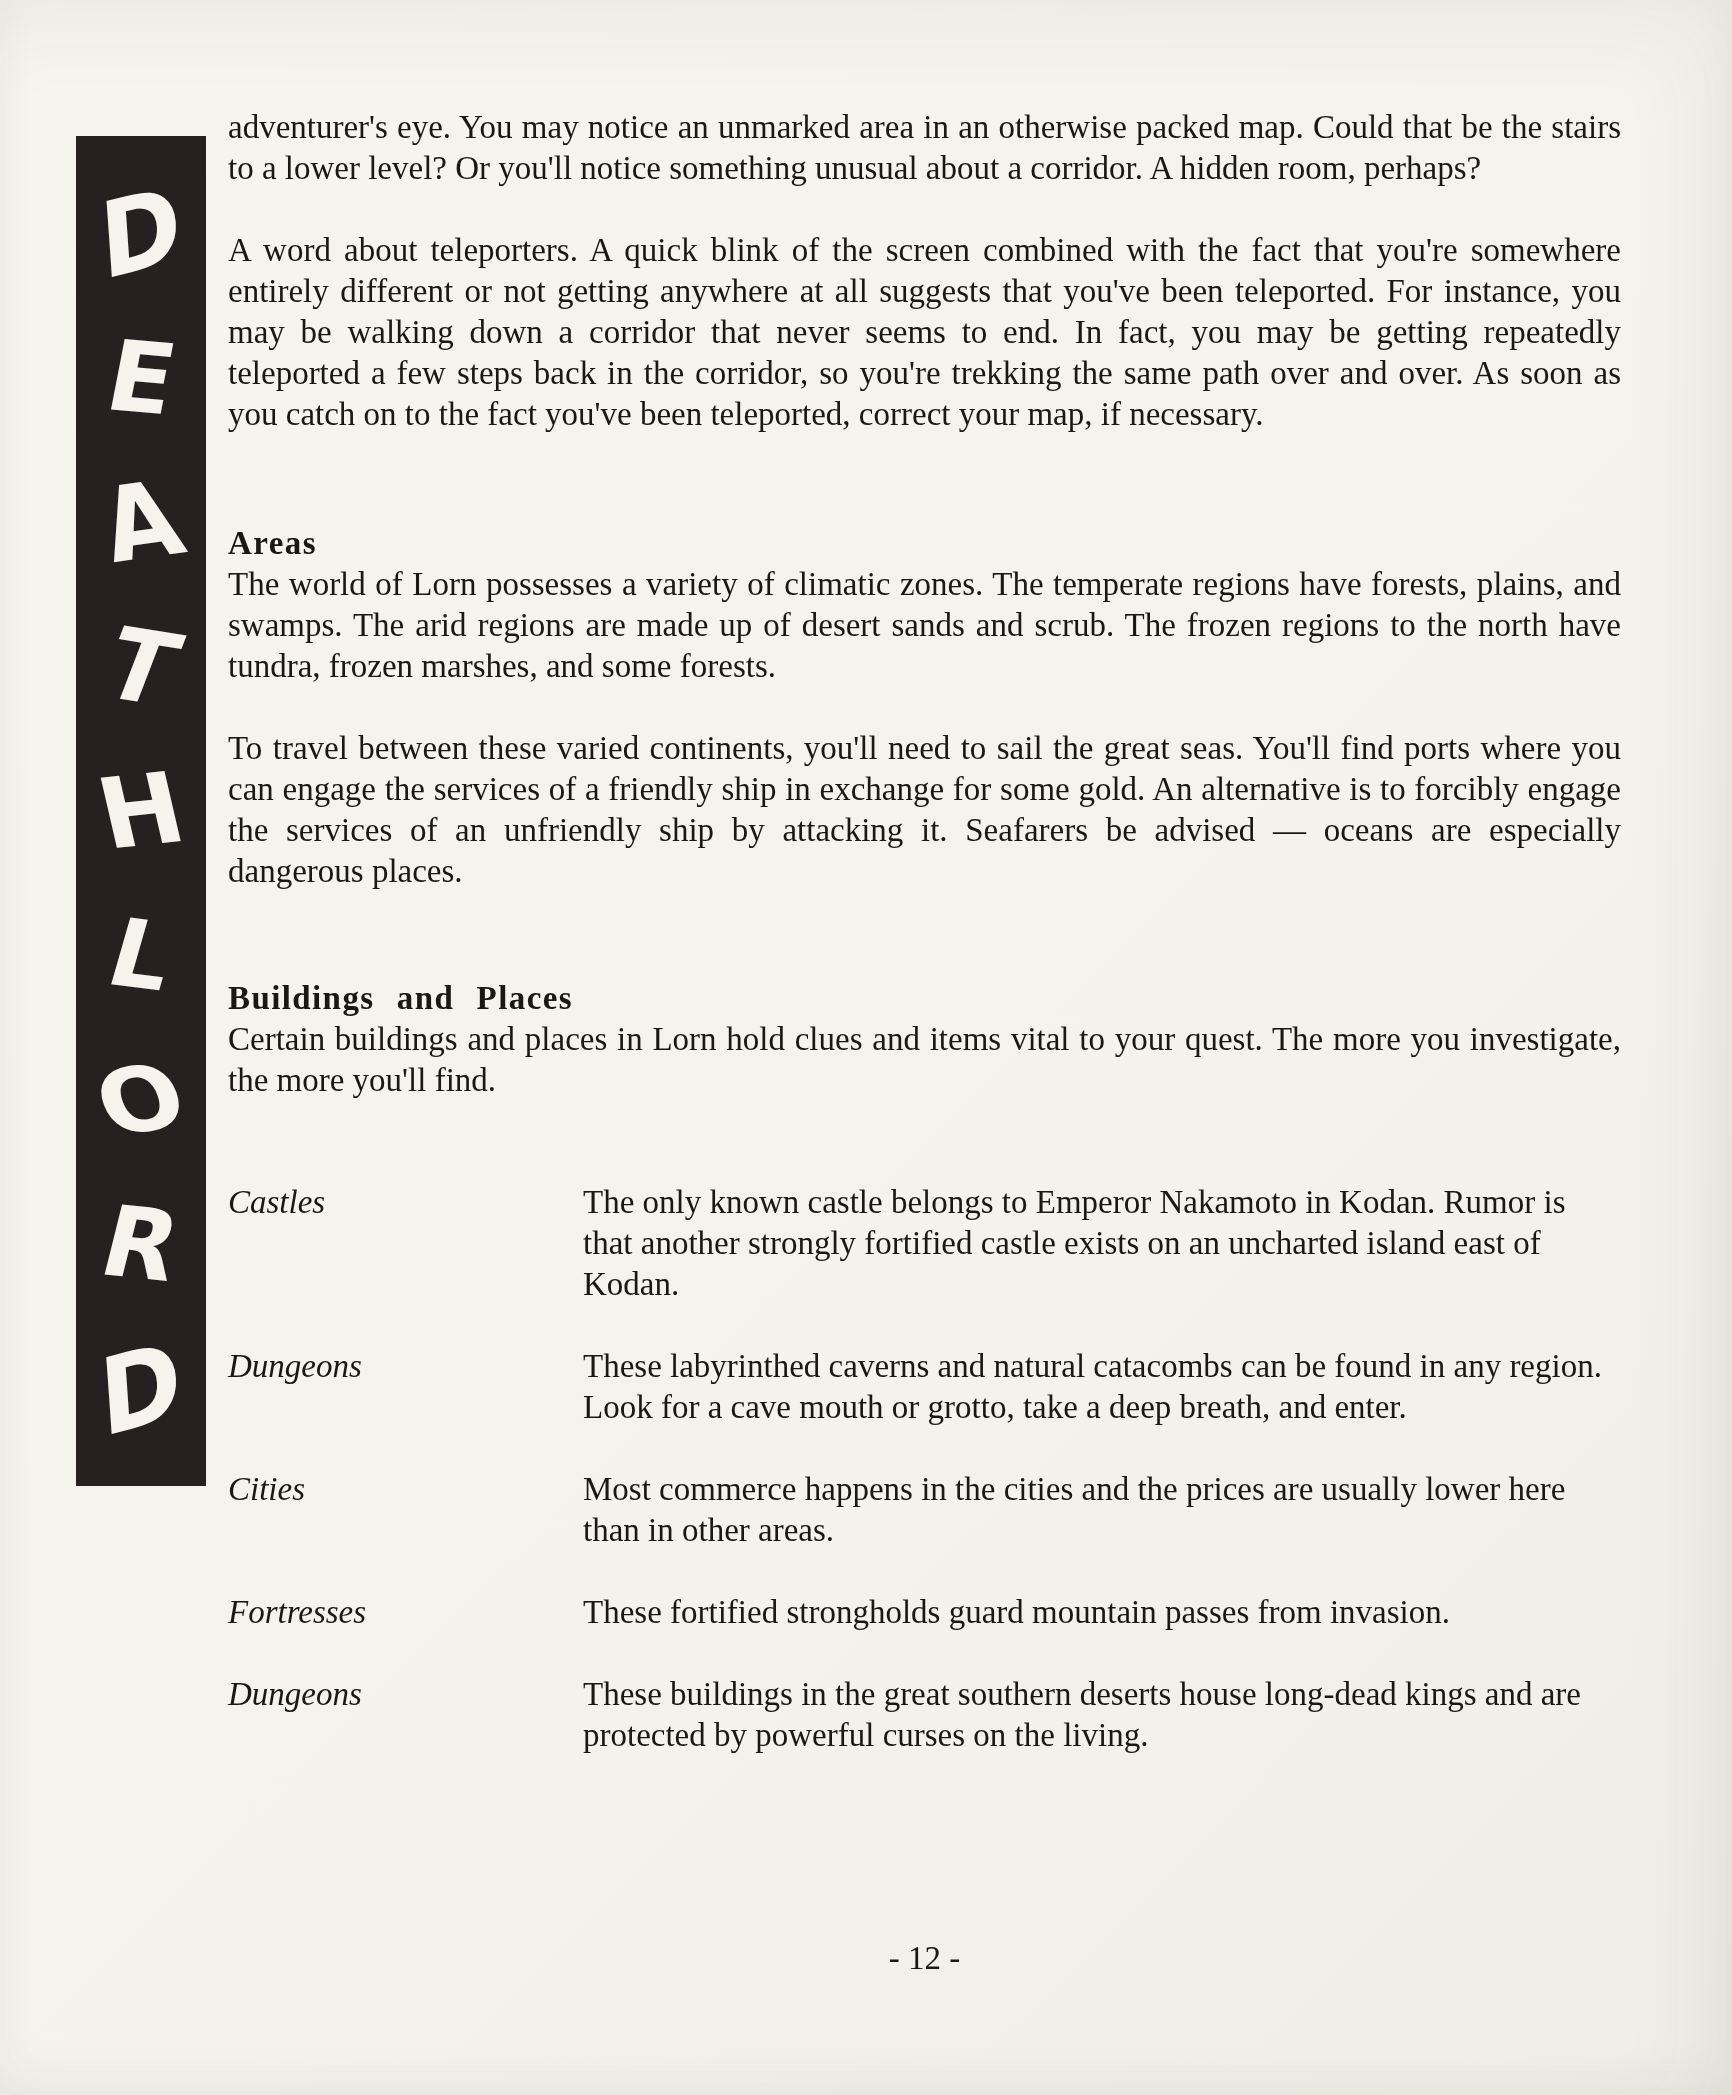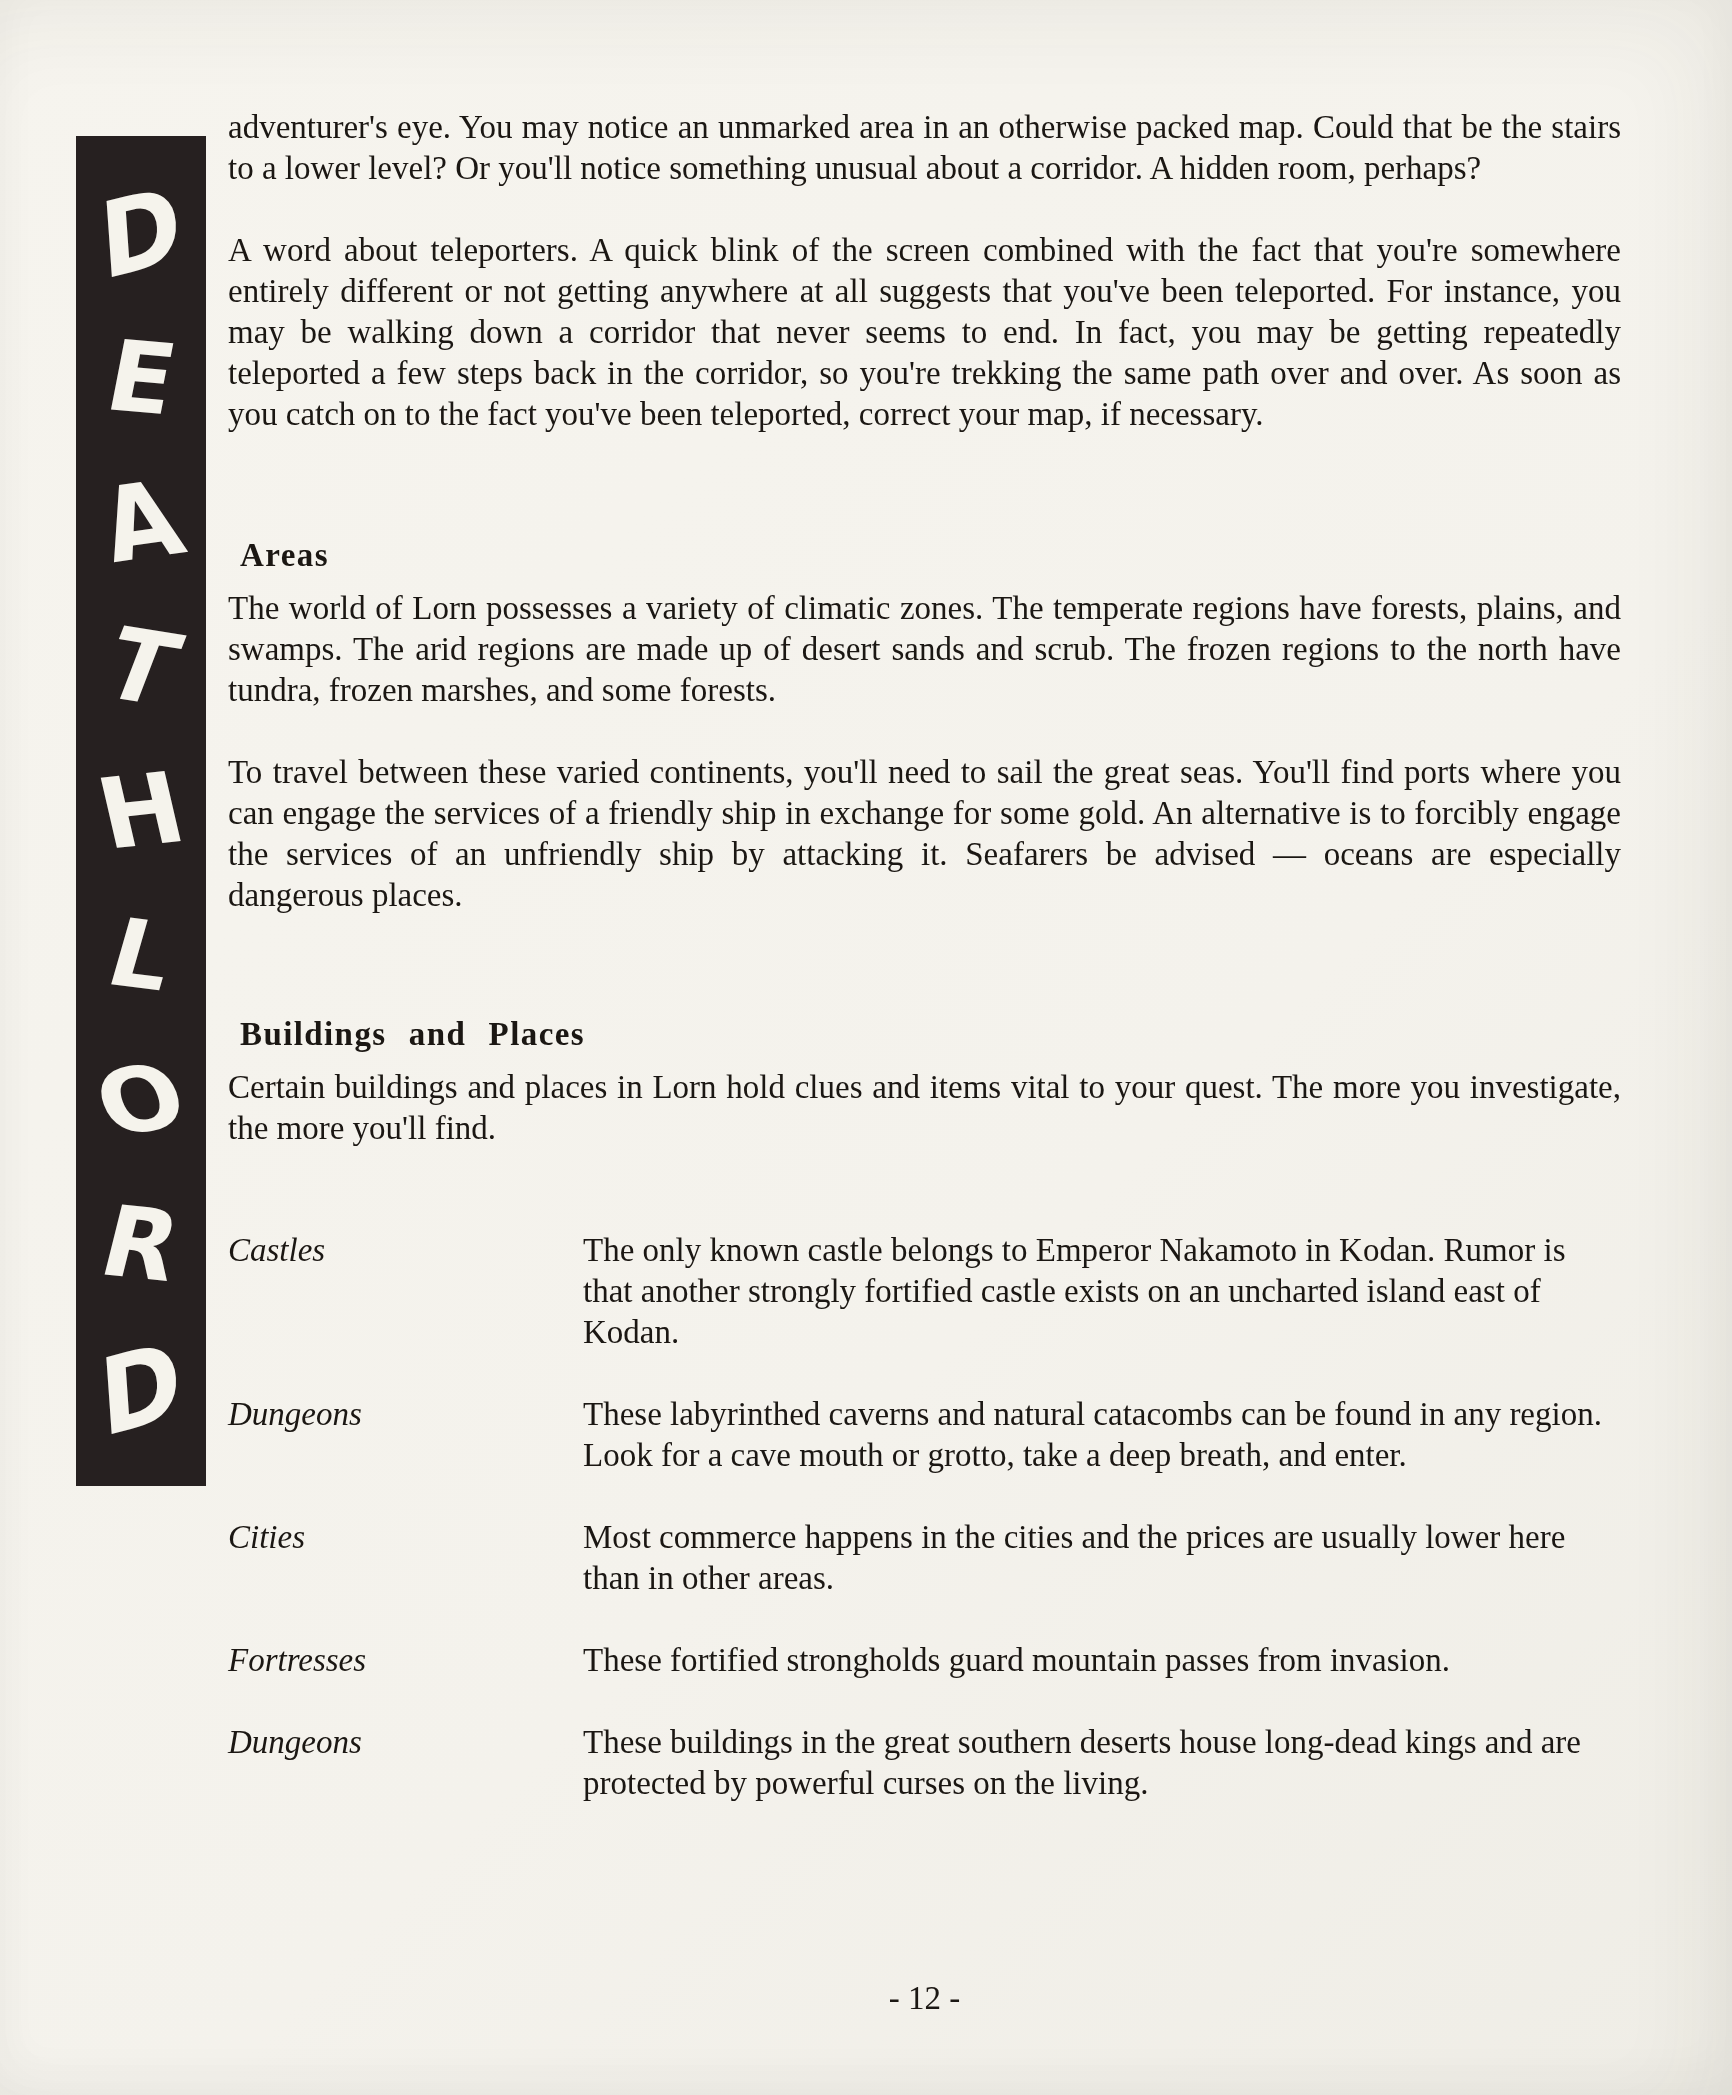--- a/index.html
+++ b/index.html
@@ -52,21 +52,21 @@
     font-size:33px;
     line-height:41px;
   }
   .para{
     text-align:justify;
     margin:0 0 41px 0;
   }
   .heading{
     font-weight:bold;
     letter-spacing:1.4px;
-    margin:12px;
+    margin:0;
   }
   .heading.spaced{word-spacing:12.7px;}
   .section-gap{height:47px;}
   .intro-gap{height:45px;}
 
   
   .deflist{margin-top:81px;}
   .defrow{
     display:flex;
     align-items:flex-start;
@@ -77,21 +77,21 @@
     font-style:italic;
   }
   .defdesc{
     flex:1;
     text-align:left;
     margin-left:18px;
   }
 
   .footer{
     position:absolute;
-    left:228px;top:1980px;
+    left:228px;top:1940px;
     width:1393px;
     text-align:center;
     font-size:33px;
   }
 </style>
 </head>
 <body>
 
 <div class="page">
 

